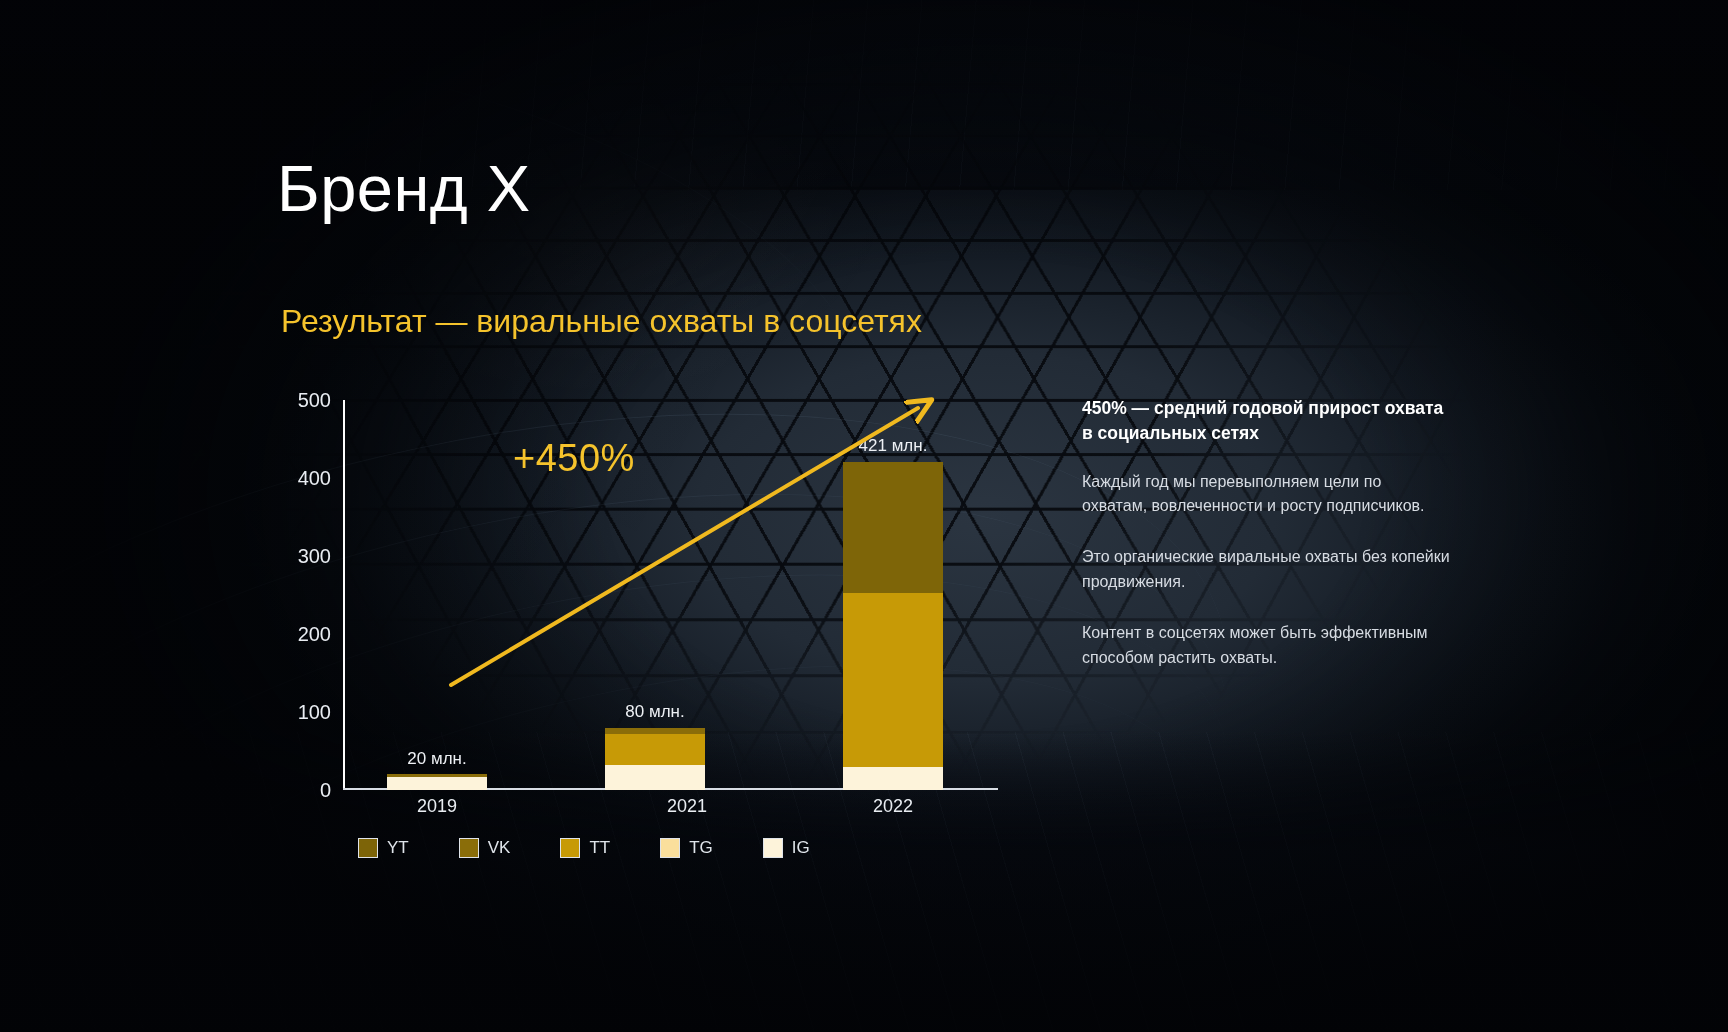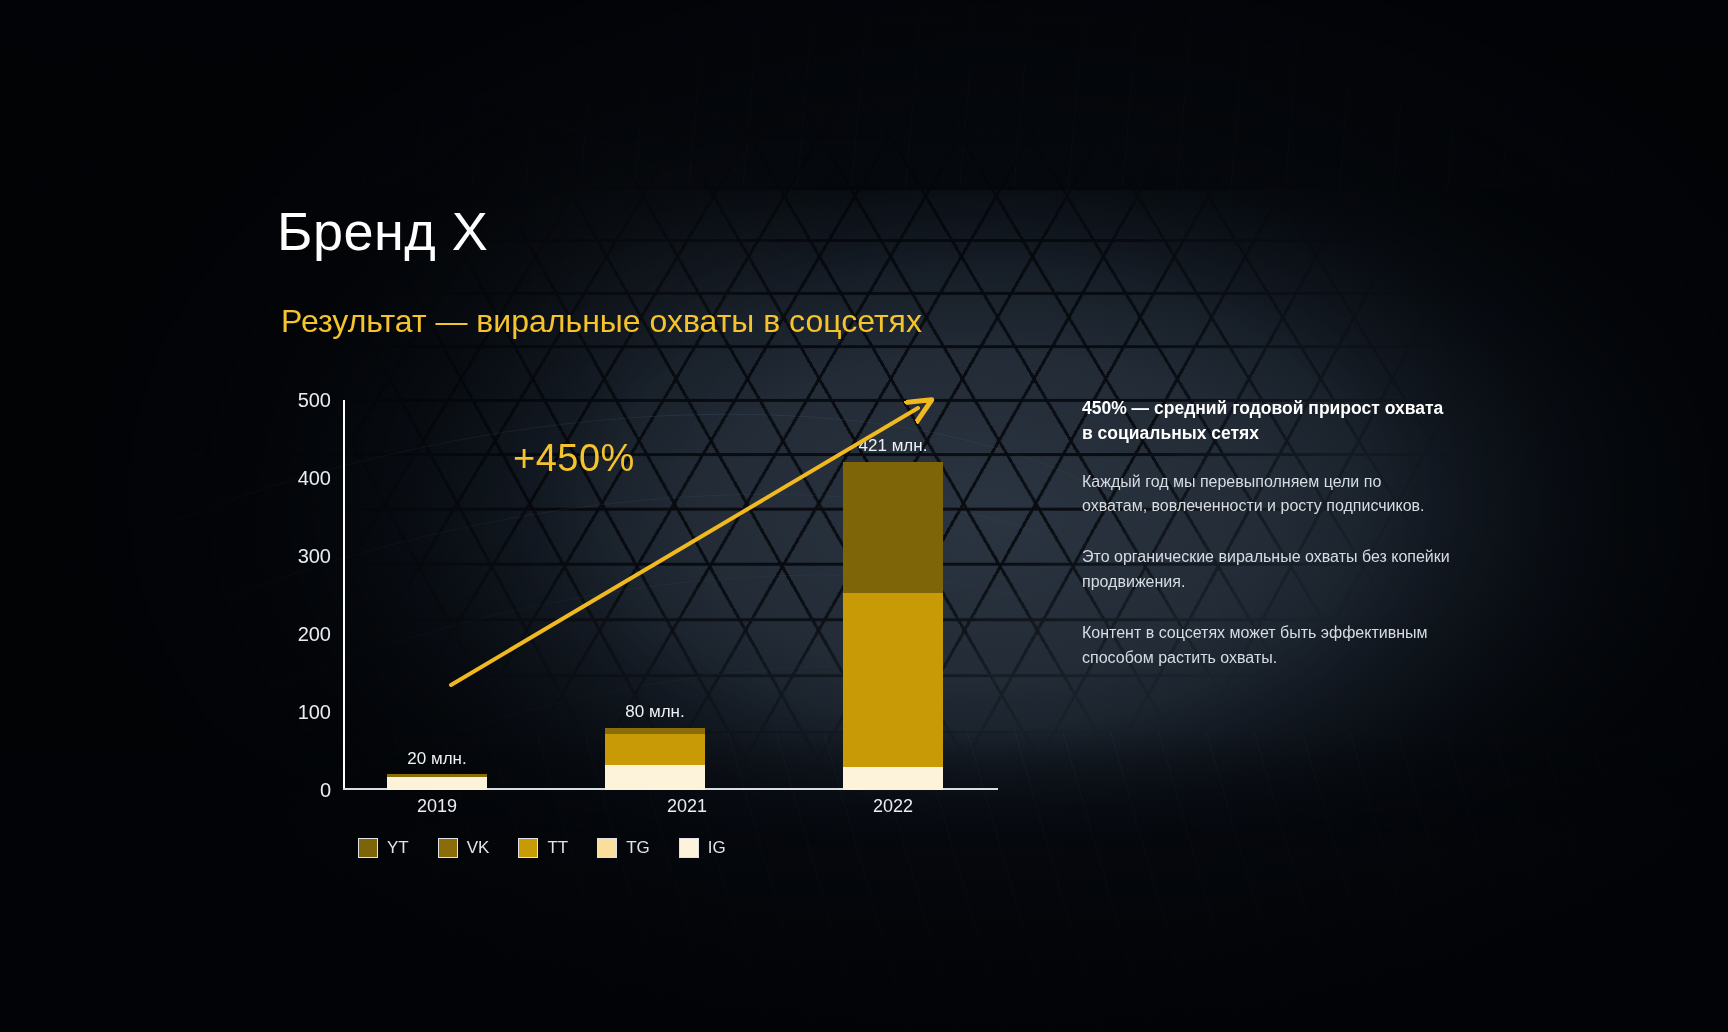--- a/index.html
+++ b/index.html
@@ -61,23 +61,22 @@
   .floor{
     position:absolute;left:0;bottom:0;width:1728px;height:300px;
     background:
       repeating-linear-gradient(74deg, rgba(120,145,175,.05) 0 1px, rgba(0,0,0,0) 1px 46px),
       linear-gradient(0deg,#04060a 0%,#070a11 60%,rgba(7,10,17,0) 100%);
   }
 
   
   .title{
     position:absolute;left:277px;top:156px;
-    font-size:54px;font-weight:300;letter-spacing:.5px;color:#ffffff;line-height:1;
+    font-size:65px;font-weight:300;letter-spacing:.5px;color:#ffffff;line-height:1;
     white-space:nowrap;
-    margin-top:48px;
   }
   .subtitle{
     position:absolute;left:281px;top:302px;
     font-size:32px;font-weight:400;color:#f5c32c;line-height:1.2;white-space:nowrap;
   }
 
   
   .chart{position:absolute;left:281px;top:392px;width:740px;height:460px;}
   .axis-y{position:absolute;left:62px;top:8px;width:2px;height:390px;background:#ffffff;}
   .axis-x{position:absolute;left:62px;top:396px;width:655px;height:2px;background:#d8dde4;}
@@ -99,21 +98,21 @@
     font-size:18px;color:#e9edf2;
   }
   .growth{
     position:absolute;left:232px;top:45px;
     font-size:38px;font-weight:500;color:#f5c32c;letter-spacing:.5px;
   }
   .arrow-svg{position:absolute;left:0;top:0;width:740px;height:420px;overflow:visible;}
 
   .legend{
     position:absolute;left:358px;top:838px;
-    display:flex;align-items:center;gap:29px;
+    display:flex;align-items:center;gap:50px;
   }
   .legend-item{display:flex;align-items:center;gap:9px;}
   .swatch{width:18px;height:18px;border:1px solid #dfe3e9;display:block;}
   .legend-label{font-size:17px;color:#dfe4ea;}
 
   
   .copy{position:absolute;left:1082px;top:396px;width:368px;}
   .copy h3{
     margin:0 0 24px 0;font-size:17.5px;font-weight:700;color:#ffffff;line-height:1.42;
   }

